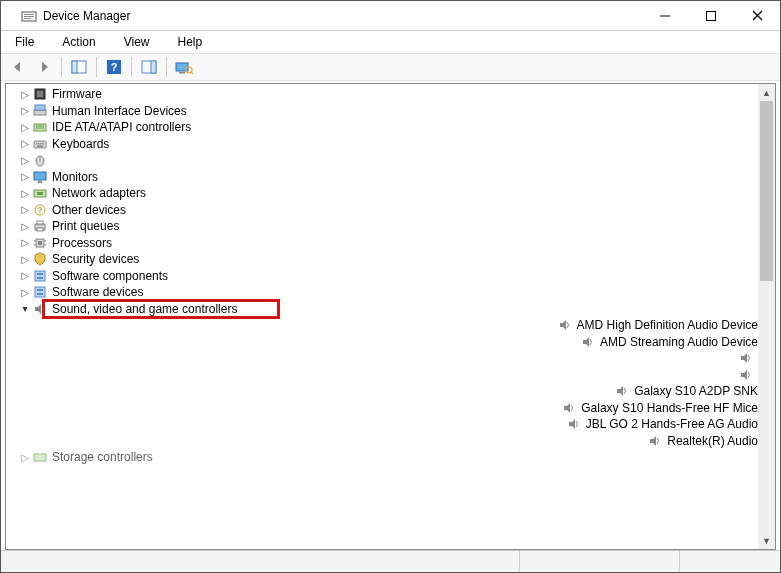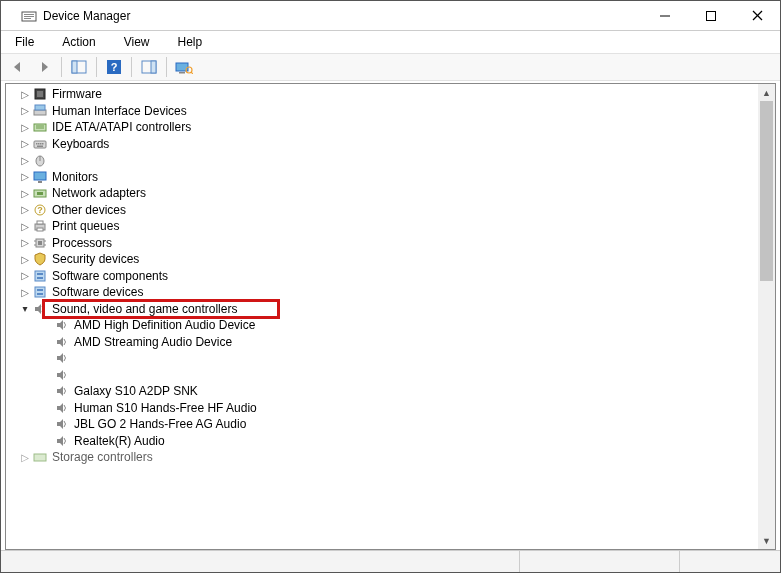--- a/index.html
+++ b/index.html
@@ -16,21 +16,21 @@
 .tb-sep { width: 1px; height: 20px; background: #ccc; margin: 0 2px; }
 .content { position: absolute; top: 82px; bottom: 22px; left: 4px; right: 4px; border: 1px solid #888; overflow: hidden; }
 .tree { position:absolute; top:0; bottom:0; left:0; right:17px; overflow:hidden; padding: 2px 0 0 0; }
 .scrollbar { position:absolute; top:0; right:0; bottom:0; width:17px; background:#f0f0f0; display:flex; flex-direction:column; }
 .scroll-arrow { height:17px; display:flex; align-items:center; justify-content:center; font-size:9px; color:#555; }
 .scroll-track { flex:1; position:relative; }
 .scroll-thumb { position:absolute; left:2px; right:2px; top:0; height:180px; background:#c2c2c2; }
 .node { display: flex; align-items: center; height: 16.5px; padding-left: 12px; white-space: nowrap; }
 .expander { width: 14px; display:inline-flex; align-items:center; justify-content:center; color:#666; font-size:10px; }
 .icon { width: 16px; height:16px; display:inline-flex; align-items:center; justify-content:center; margin-right:4px; }
-.child { padding-left: 48px; }
+.child { padding-left: 48px; justify-content: flex-end; }
 .sound-row { position:relative; }
 .highlight-box { position:absolute; border:3px solid #d01515; left:36px; top:-2px; width:238px; height:20px; pointer-events:none; }
 .statusbar { position:absolute; bottom:0; left:0; right:0; height:22px; border-top:1px solid #ccc; background:#f4f4f4; display:flex; }
 .status-section { border-right:1px solid #ccc; height:100%; }
 svg { display:block; }
 </style>
 </head>
 <body>
 
 <div class="titlebar">
@@ -324,21 +324,21 @@
         </span>
         <span>Galaxy S10 A2DP SNK</span>
       </div>
     <div class="node child">
         <span class="icon">
           <svg width="14" height="14">
             <path d="M2 5 L5 5 L8 2 V12 L5 9 L2 9 Z" fill="#888"></path>
             <path d="M9 4 Q12 7 9 10" fill="none" stroke="#888"></path>
           </svg>
         </span>
-        <span>Human S10 Hands-Free HF Audio</span>
+        <span>Galaxy S10 Hands-Free HF Mice</span>
       </div>
     <div class="node child">
         <span class="icon">
           <svg width="14" height="14">
             <path d="M2 5 L5 5 L8 2 V12 L5 9 L2 9 Z" fill="#888"></path>
             <path d="M9 4 Q12 7 9 10" fill="none" stroke="#888"></path>
           </svg>
         </span>
         <span>JBL GO 2 Hands-Free AG Audio</span>
       </div>

